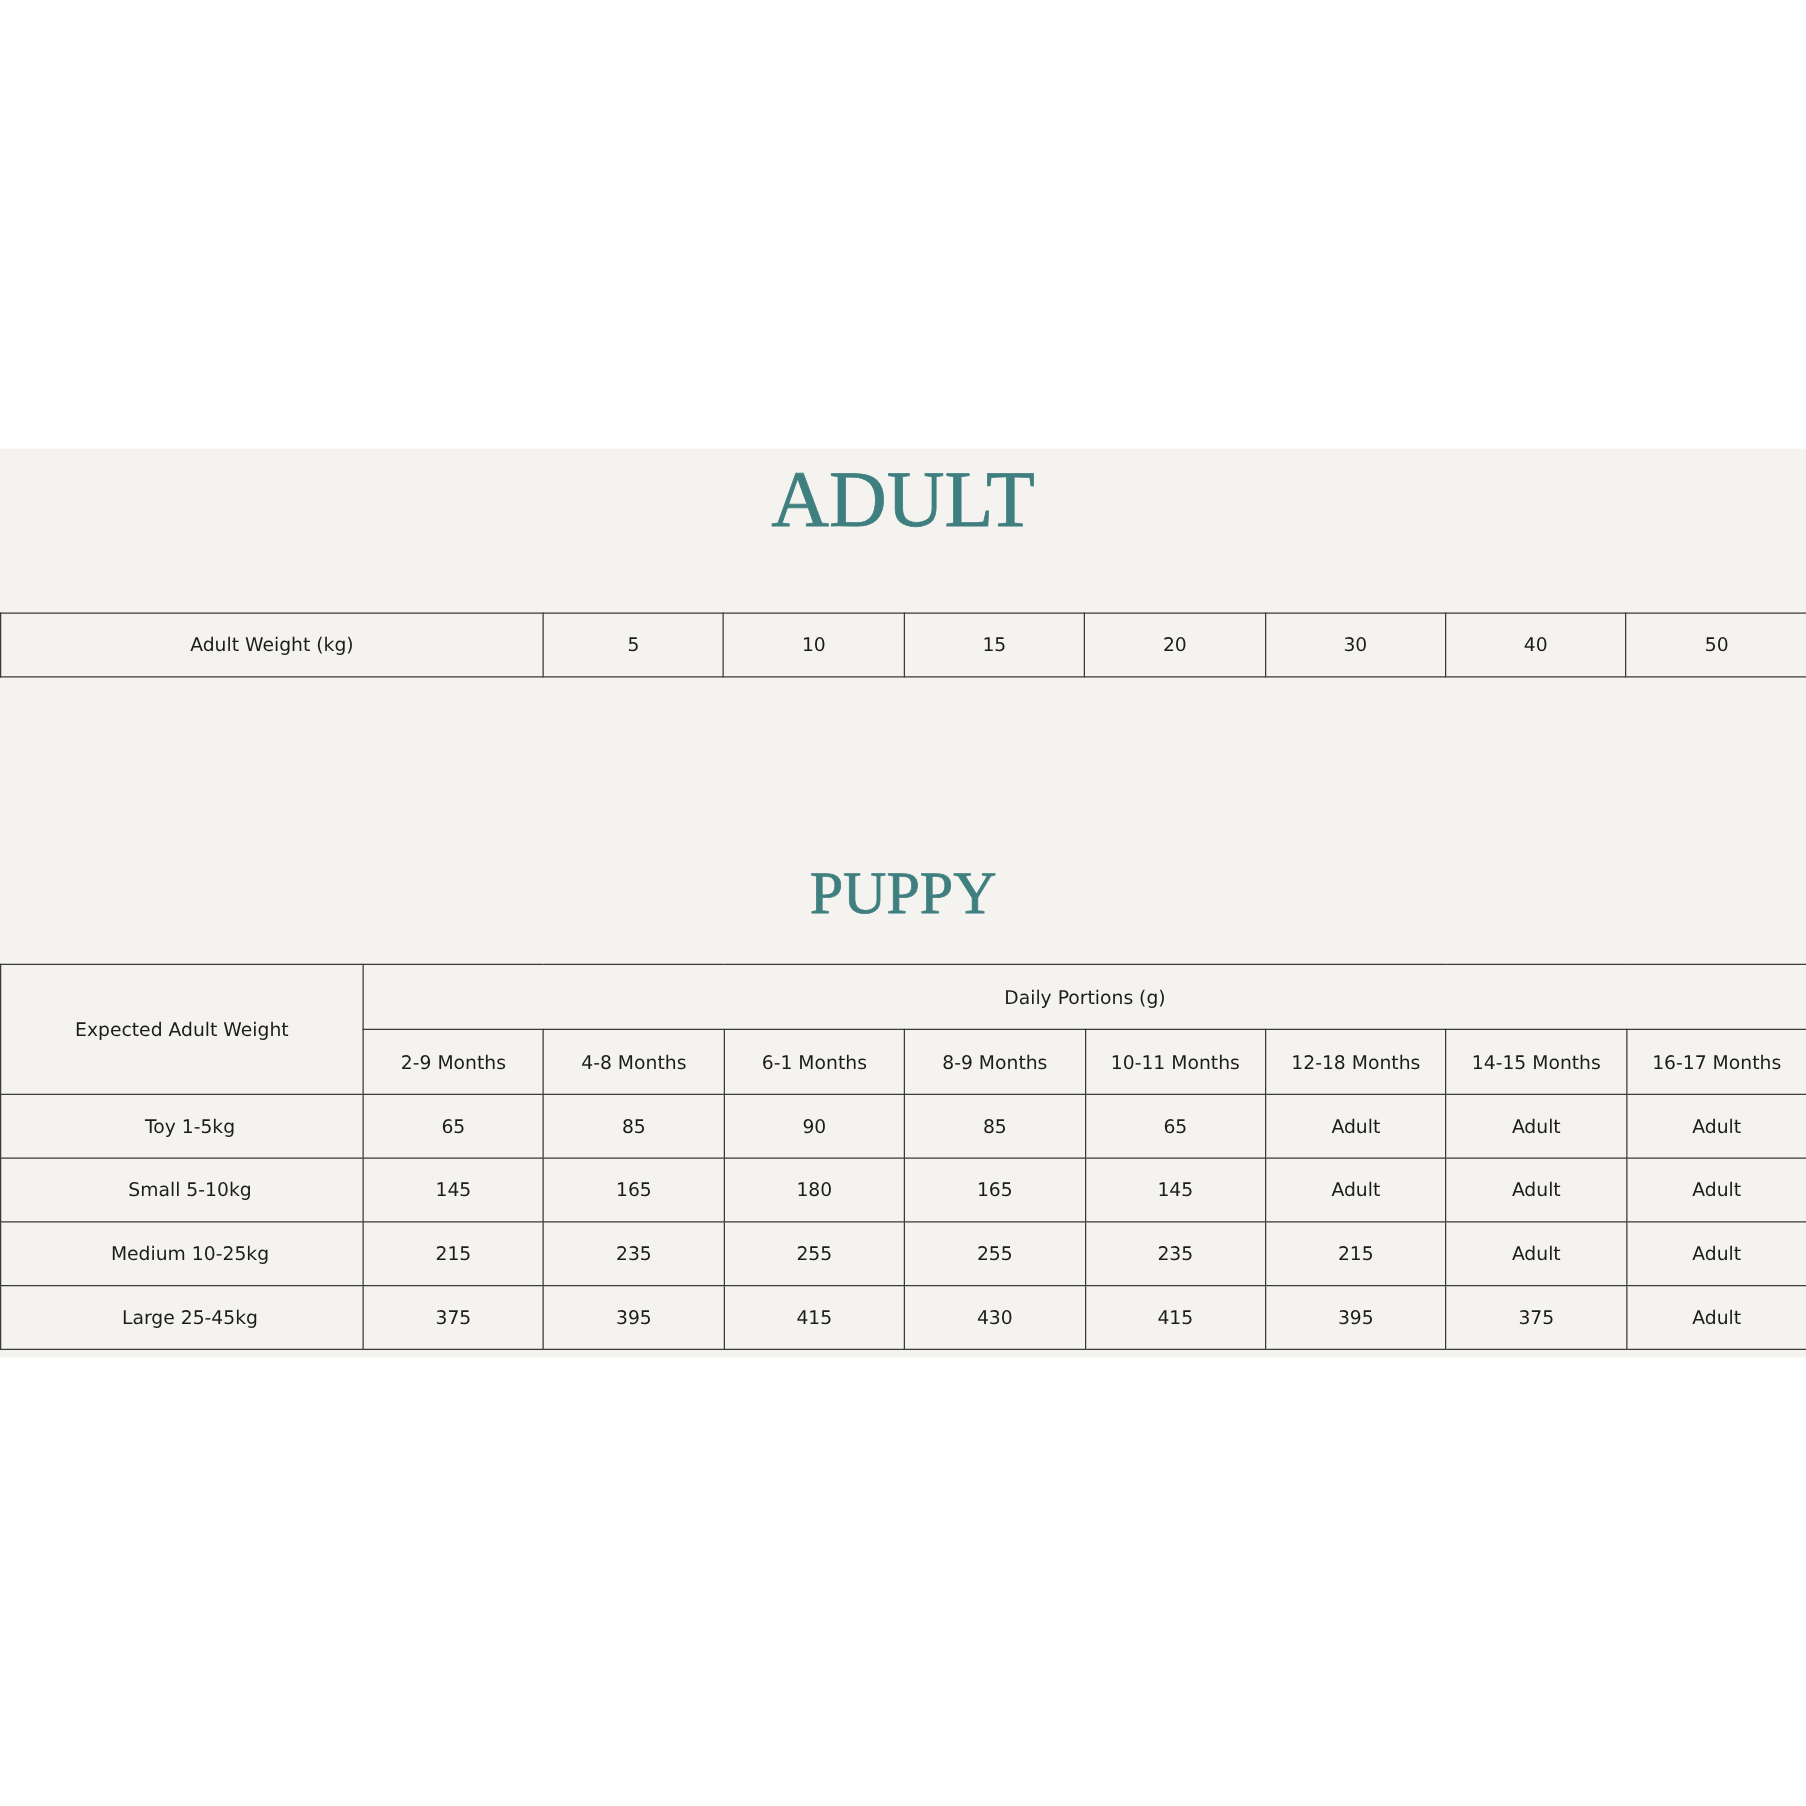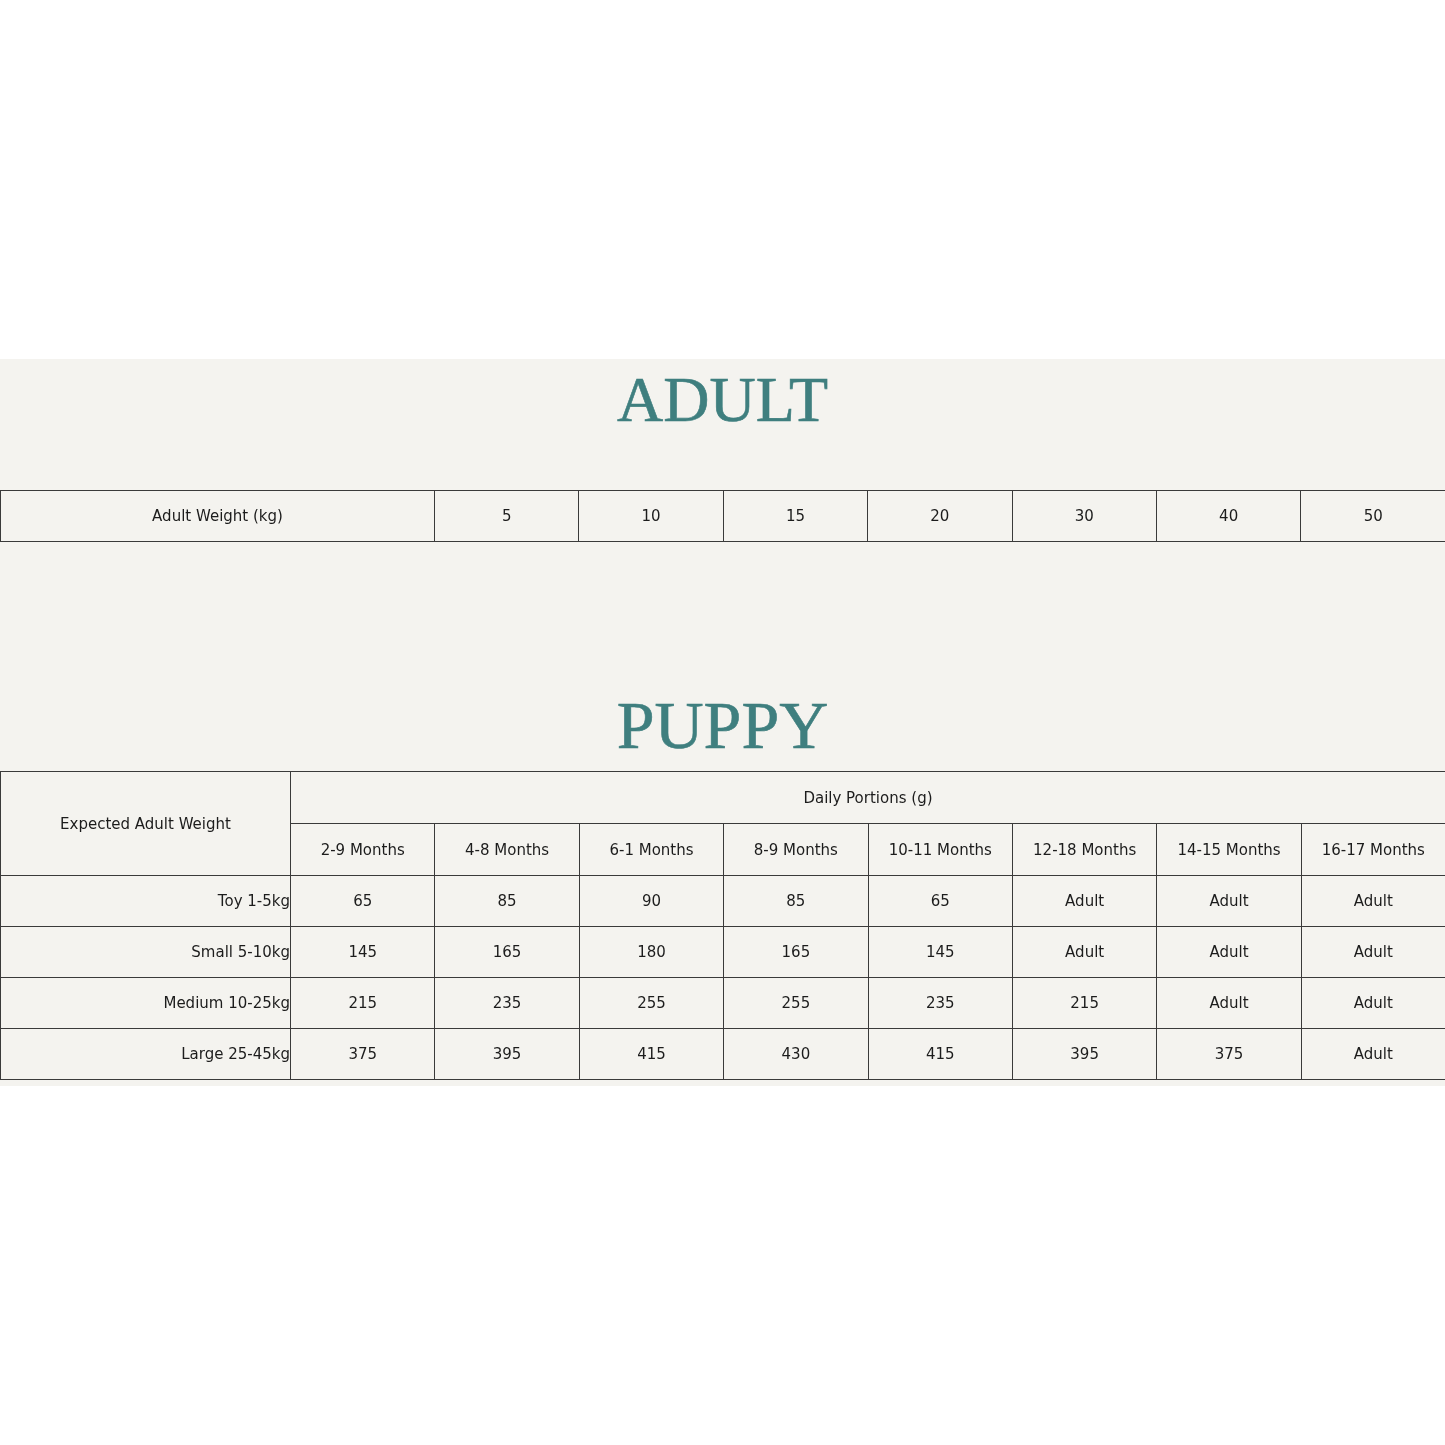--- a/index.html
+++ b/index.html
@@ -31,21 +31,21 @@
       font-family: "DejaVu Serif", "Liberation Serif", serif;
       font-size: 60px;
       font-weight: normal;
       letter-spacing: 0px;
       color: #3f7f7f;
       line-height: 1;
       margin: 0;
       -webkit-text-stroke: 0.6px #3f7f7f;
     }
     .title-adult { top: 368px; font-family: "Liberation Serif", "DejaVu Serif", serif; font-size: 64px; }
-    .title-puppy { top: 691px; font-family: "Liberation Serif", "DejaVu Serif", serif; font-size: 68px; }
+    .title-puppy { top: 691px; font-family: "Liberation Serif", "DejaVu Serif", serif; font-size: 48px; }
 
     table {
       position: absolute;
       left: 0;
       border-collapse: collapse;
       table-layout: fixed;
       font-family: "DejaVu Sans", "Liberation Sans", sans-serif;
       font-size: 15px;
       color: #1c1c1c;
       background: #f4f3ef;
@@ -63,21 +63,21 @@
     .adult-table {
       top: 446px;
       width: 1445px;
       margin-top: 44px;
     }
     .puppy-table {
       top: 771px;
       width: 1445px;
     }
     .row-label-left {
-      text-align: right;
+      text-align: center;
       padding-left: 13px;
     }
   </style>
 </head>
 <body>
 
 <div class="panel"></div>
 
 <h1 class="section-title title-adult">ADULT</h1>
 

